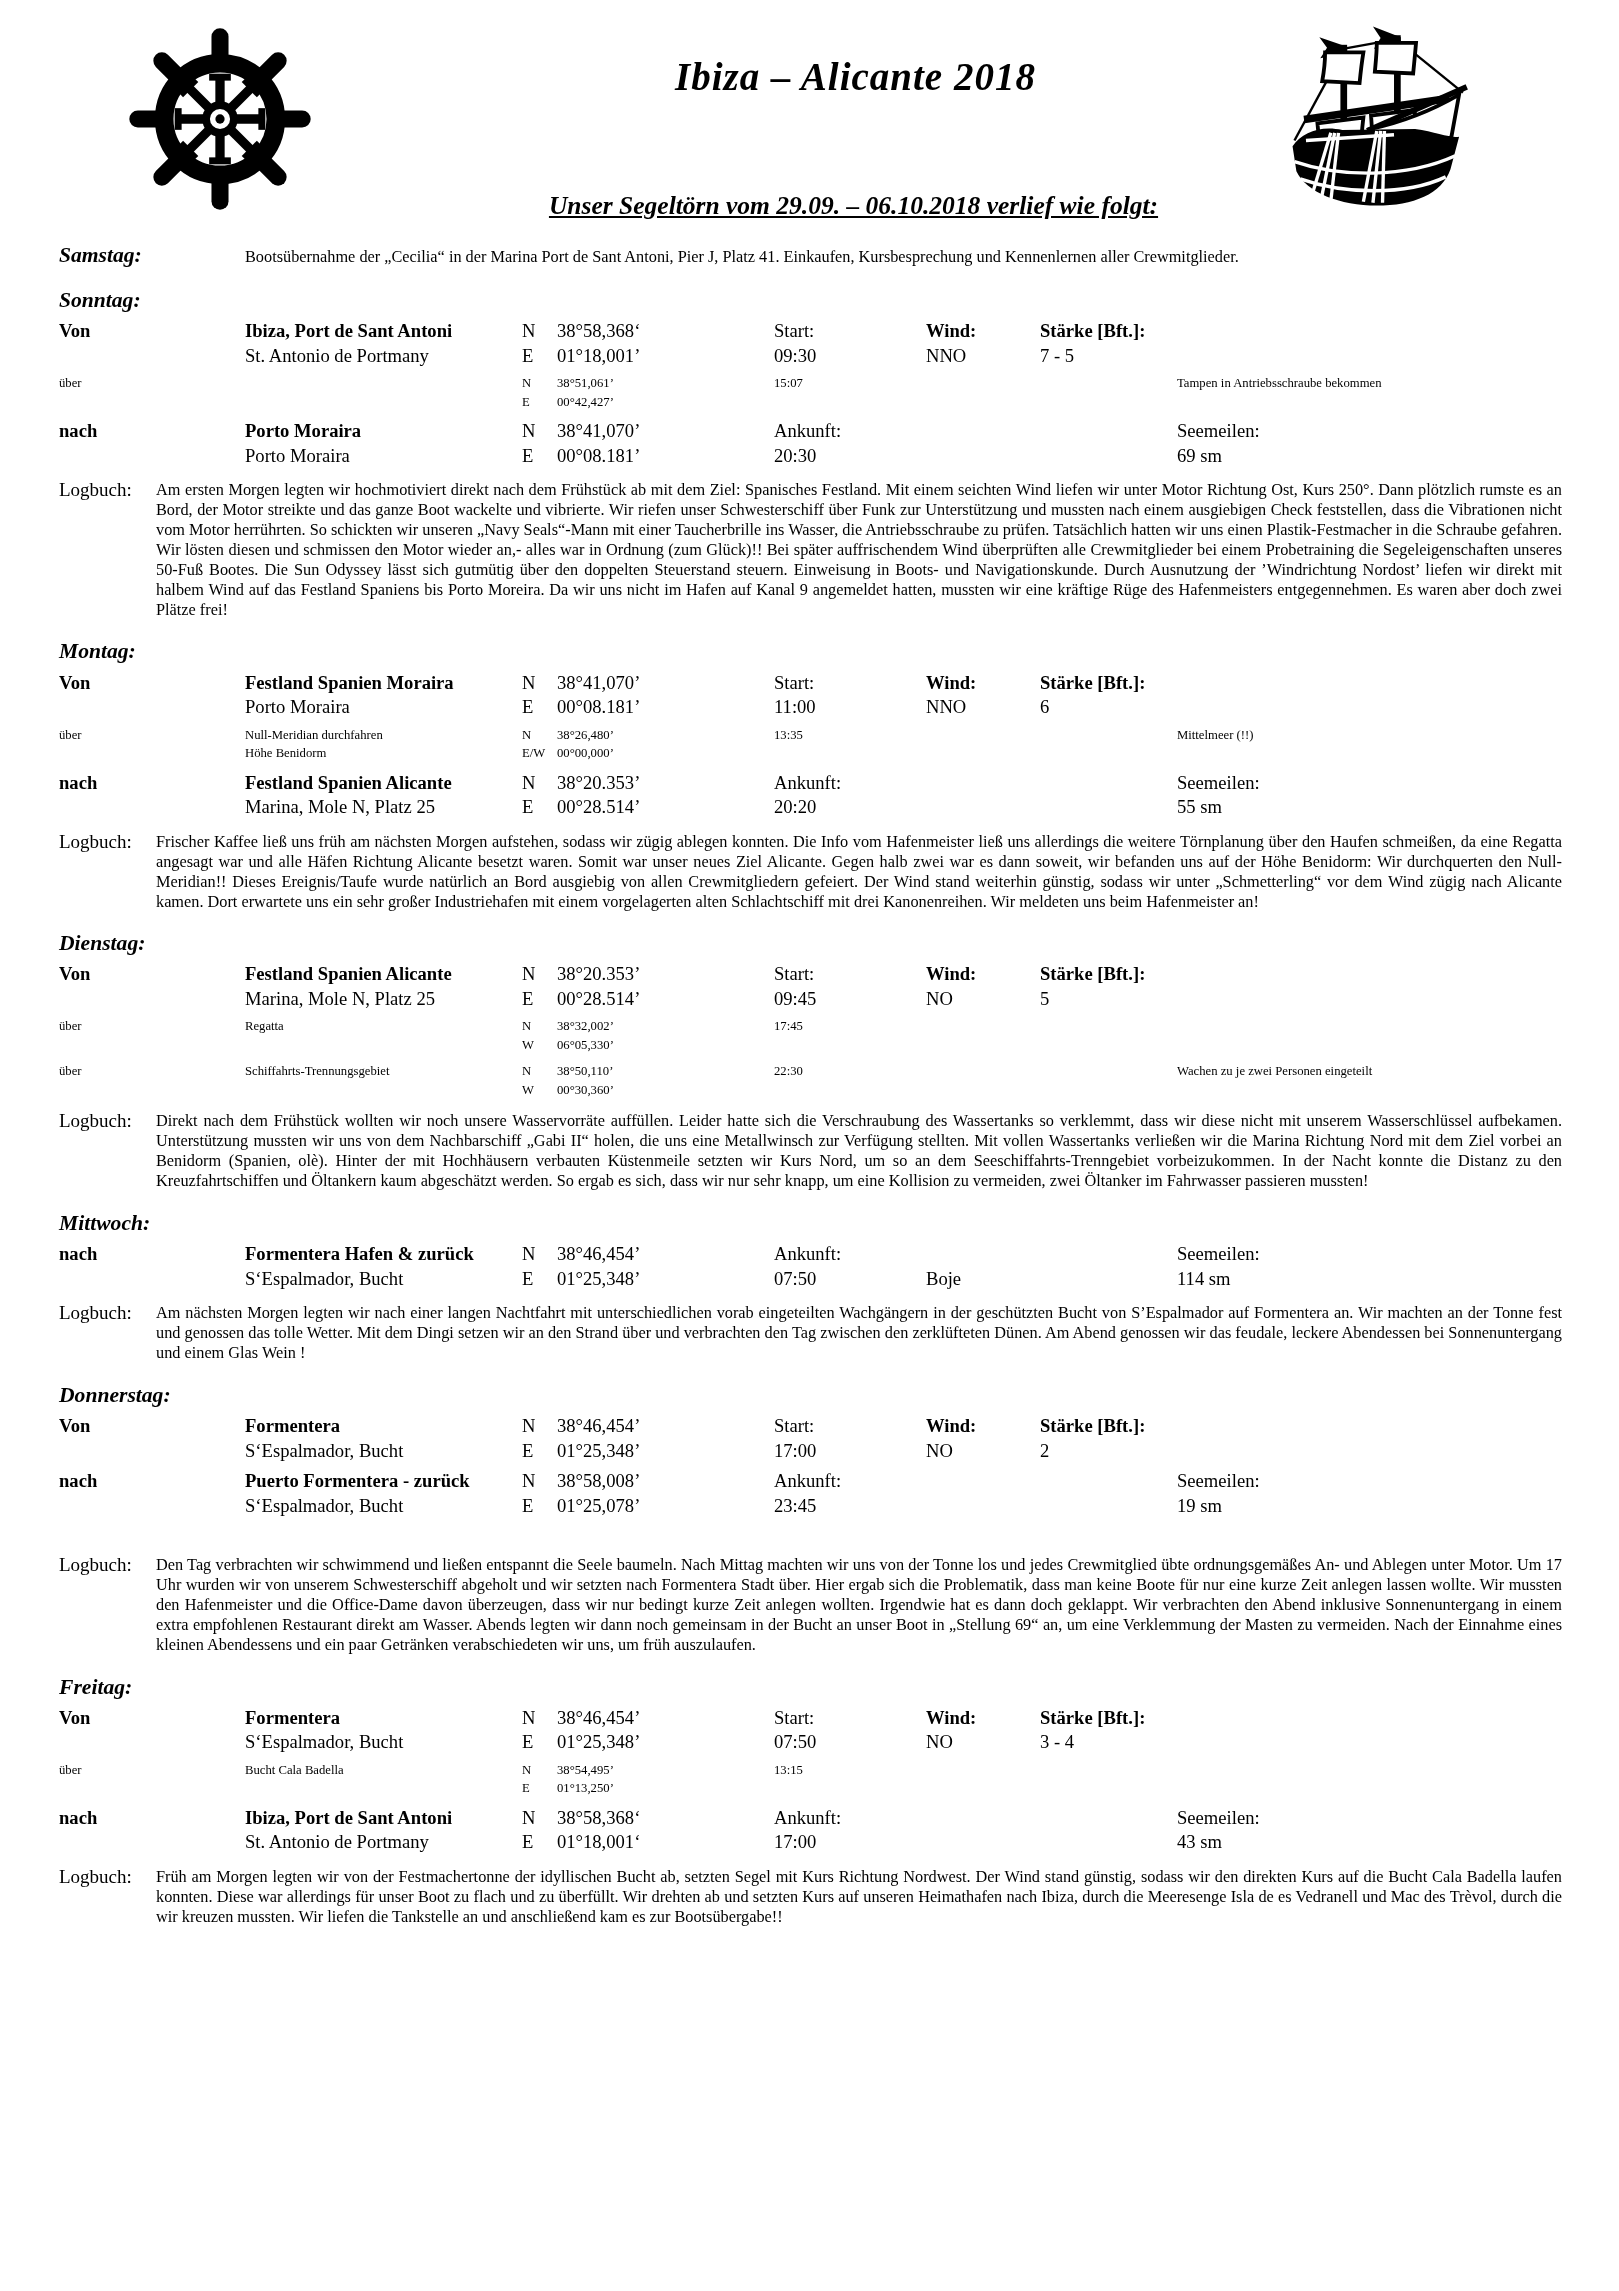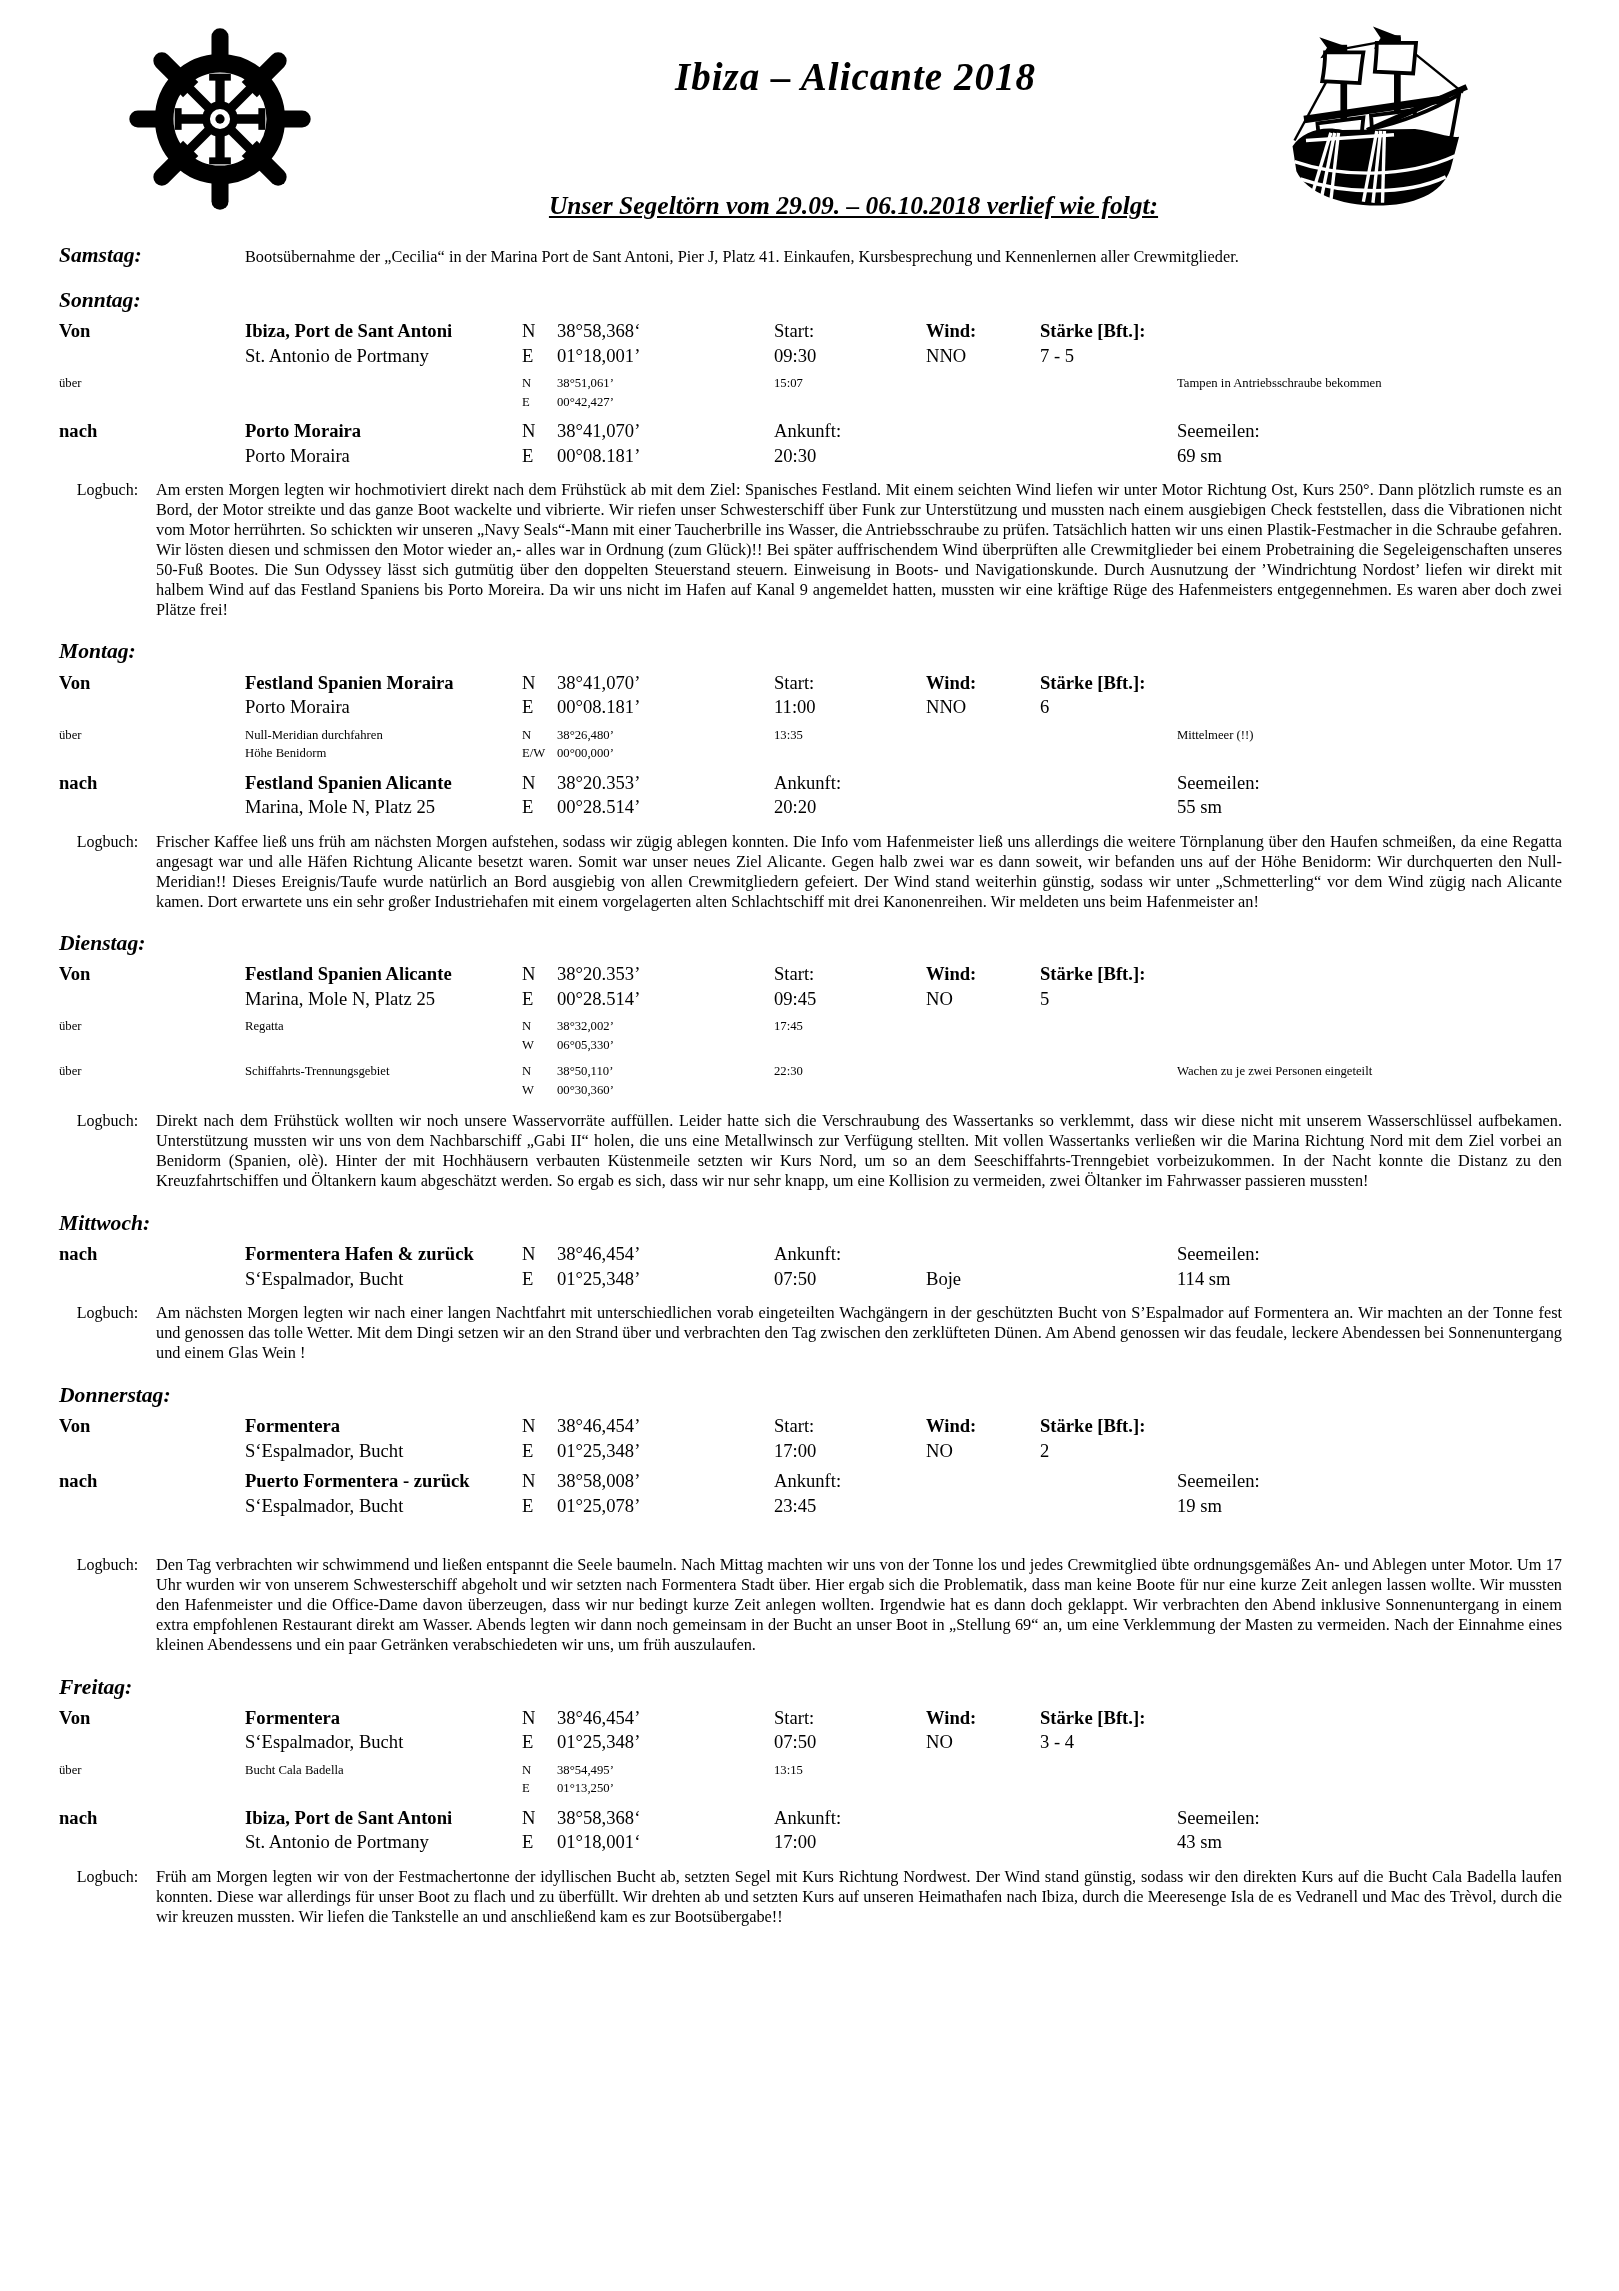--- a/index.html
+++ b/index.html
@@ -45,21 +45,21 @@
   .c7{flex:0 0 137px;}
   .c8{flex:1 1 auto;min-width:0;}
   .trow.main .c1 span:first-child,
   .trow.main .c2 span:first-child,
   .trow.main .c6 span:first-child,
   .trow.main .c7 span:first-child{font-weight:bold;}
   .trow .em{font-weight:normal;}
   
   .logbuch{display:flex;margin:11.8px 57px 0 59px;}
   .logbuch.gapped{margin-top:37px;}
-  .lb-label{flex:0 0 97px;font-size:16px;line-height:20px;text-align:center;}
+  .lb-label{flex:0 0 97px;font-size:19px;line-height:20px;}
   .lb-text{flex:1 1 auto;margin:0;font-size:16.3px;line-height:20px;text-align:justify;}
   svg{display:block;width:100%;height:100%;}
 </style>
 </head>
 <body>
 
 <div class="page">
 
   <header class="hdr">
     <div class="wheel-wrap">

